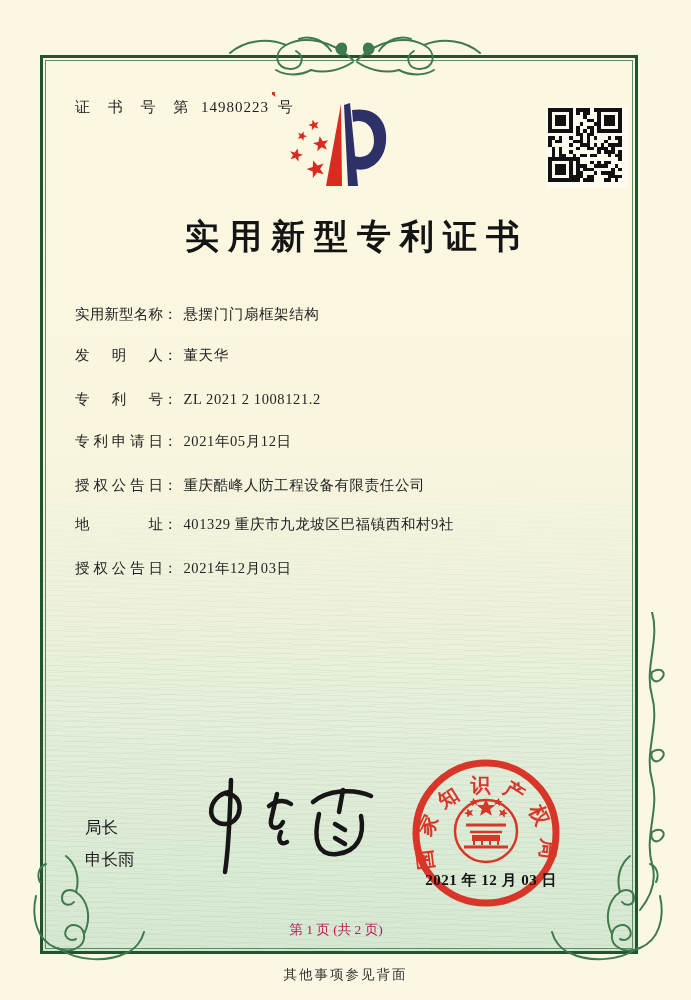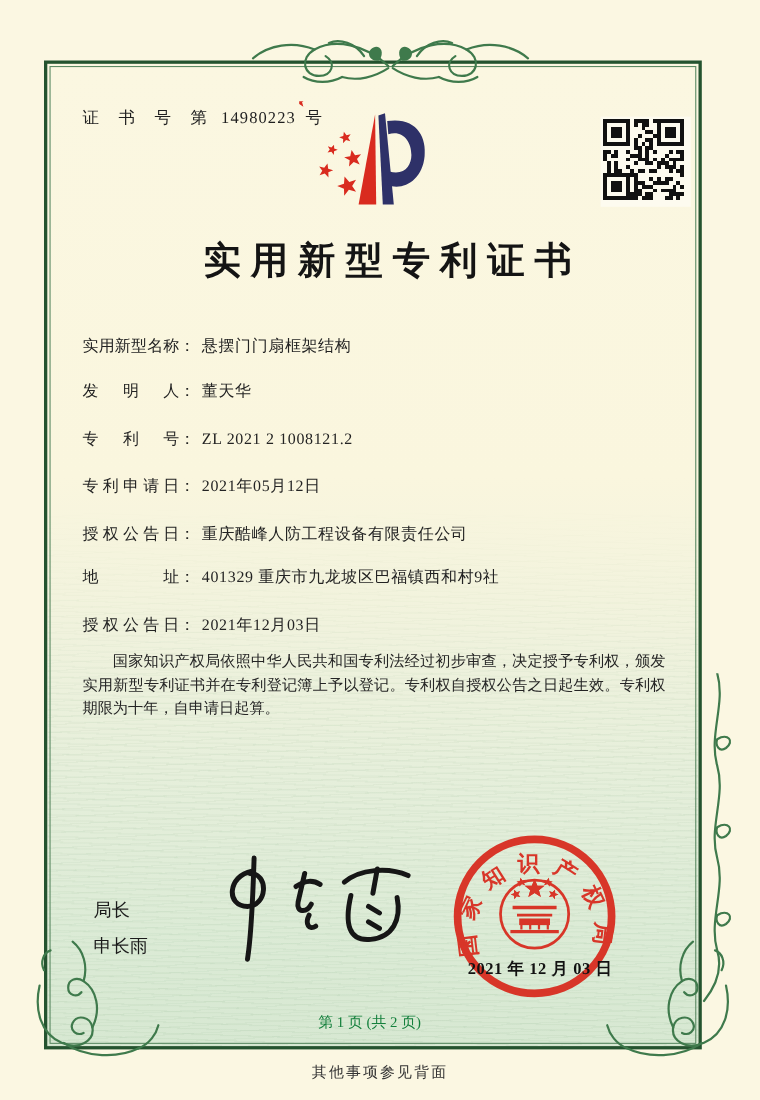--- a/index.html
+++ b/index.html
@@ -54,21 +54,21 @@
   
   .body-text{left:75px;top:590px;width:530px;font-size:13.8px;line-height:21.5px;
     text-align:justify;color:#242424;}
   .body-text p{margin:0;text-indent:2em;}
   
   .director-title{left:85px;top:817px;font-size:16.5px;color:#1b1b1b;}
   .director-name{left:85px;top:849px;font-size:16.5px;color:#1b1b1b;}
   .seal-date{left:416px;top:871px;width:150px;font-size:15px;letter-spacing:0.5px;
     color:#121212;text-align:center;white-space:nowrap;font-weight:bold;}
   
-  .page-info{left:40px;top:921px;width:592px;text-align:center;font-size:13.5px;color:#15803d;}
+  .page-info{left:40px;top:921px;width:592px;text-align:center;font-size:13.5px;color:#be185d;}
   .back-note{left:0;top:966px;width:691px;text-align:center;font-size:13.5px;
     letter-spacing:2px;color:#333;}
   
   .orn{pointer-events:none;}
 </style>
 </head>
 <body>
 
 <div class="frame">
   <div class="frame-inner"></div>
@@ -385,21 +385,20 @@
   <span class="flabel">授权公告日</span><span class="colon">：</span><span class="fvalue">重庆酷峰人防工程设备有限责任公司</span>
 </div>
 <div class="abs field-row" style="top:515px">
   <span class="flabel">地址</span><span class="colon">：</span><span class="fvalue">401329 重庆市九龙坡区巴福镇西和村9社</span>
 </div>
 <div class="abs field-row" style="top:559px">
   <span class="flabel">授权公告日</span><span class="colon">：</span><span class="fvalue">2021年12月03日</span>
 </div>
 
 <div class="abs body-text">
-  <p>国家知识产权局依照中华人民共和国专利法经过初步审查，决定授予专利权，颁发实用新型专利证书并在专利登记簿上予以登记。专利权自授权公告之日起生效。专利权期限为十年，自申请日起算。</p>
 </div>
 
 <div class="abs director-title">局长</div>
 <div class="abs director-name">申长雨</div>
 
 <svg class="abs" style="left:185px;top:772px;" width="205" height="108" viewBox="0 0 205 108">
   <g stroke="#161616" fill="none" stroke-width="4.5" stroke-linecap="round" stroke-linejoin="round">
 
     <path d="M44,20 C22,24 20,52 40,52 C58,52 60,22 42,22"></path>
     <path d="M46,8 C45,40 44,75 40,100"></path>

